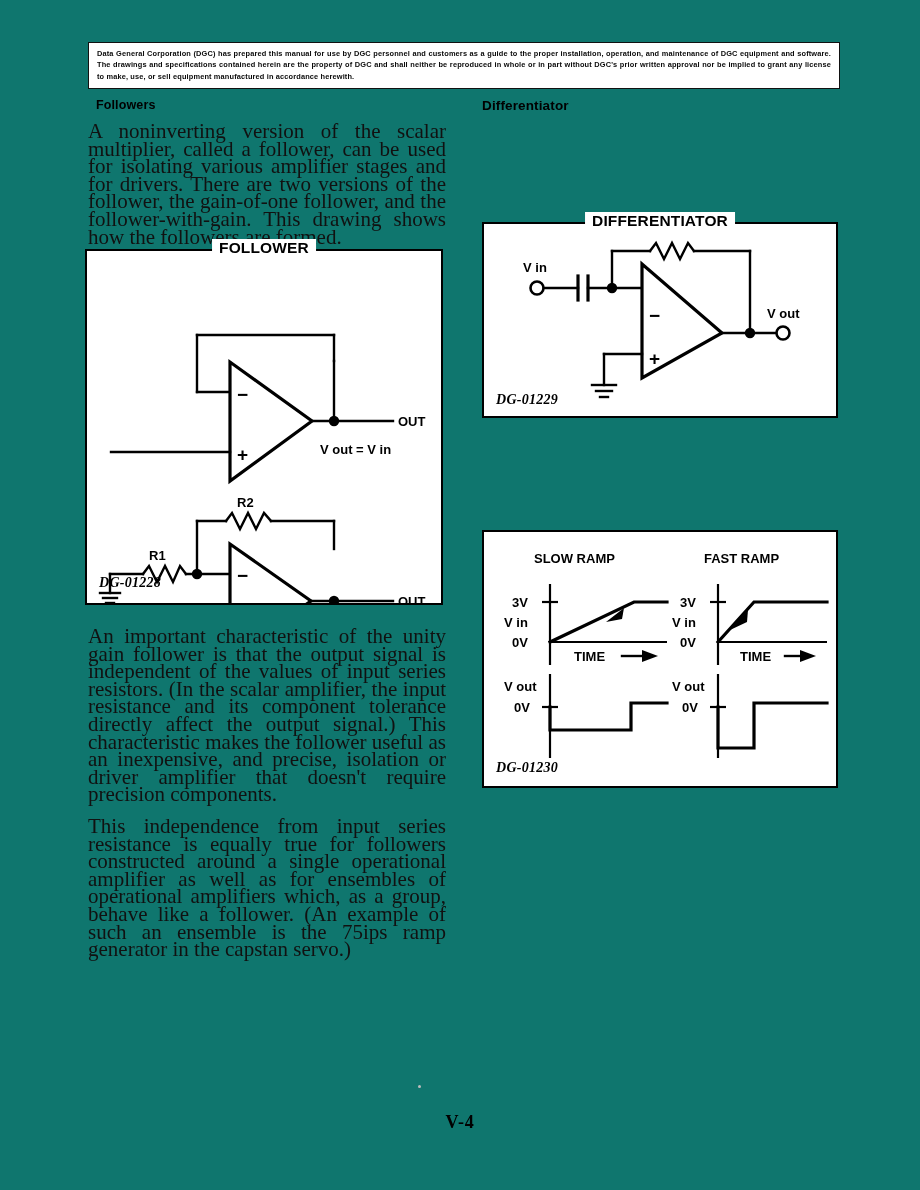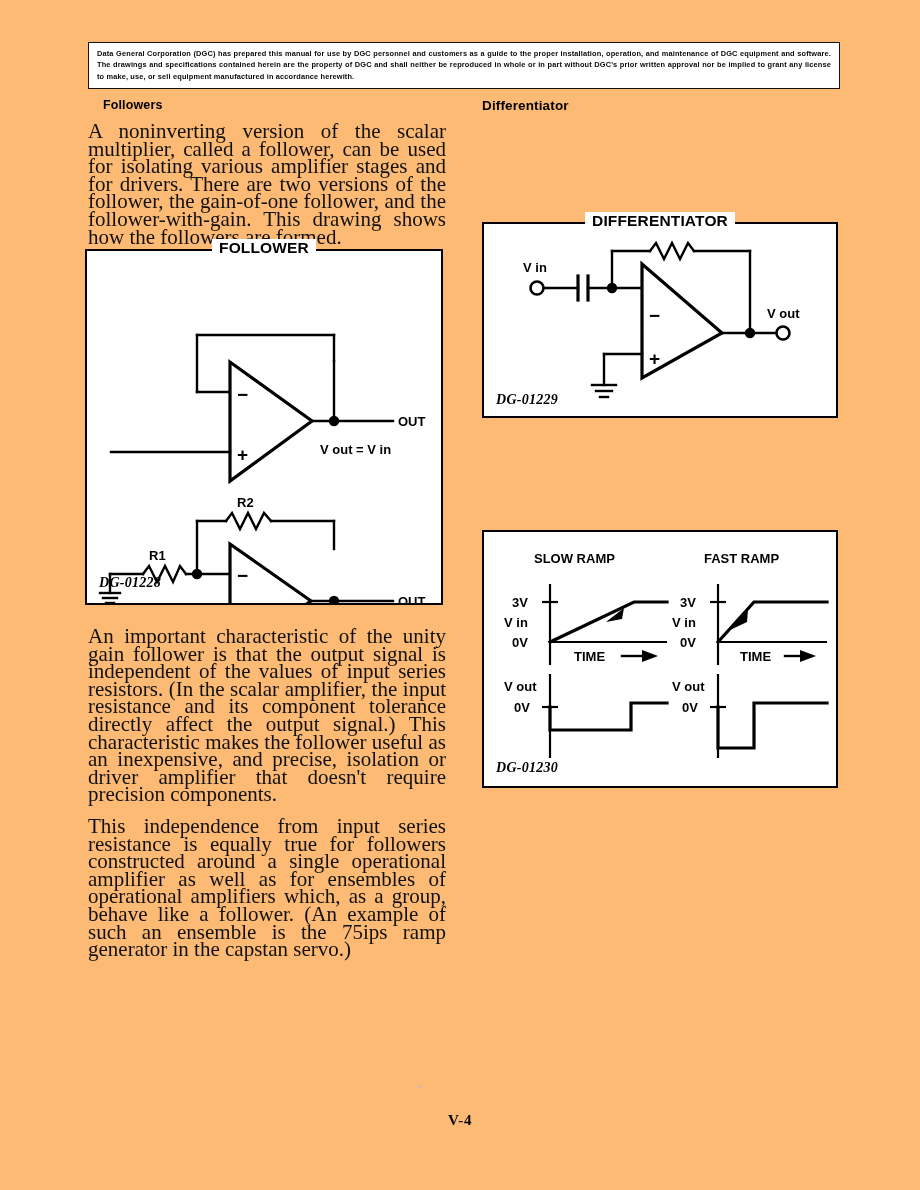--- a/index.html
+++ b/index.html
@@ -15,21 +15,21 @@
     font-family: "Liberation Serif", serif;
     color: #000000;
     overflow: hidden;
   }
 
   .page {
     position: absolute;
     left: 0; top: 0;
     width: 920px;
     height: 1190px;
-    background: #fdba74;
+    background: #0f766e;
   }
 
   
   .notice {
     position: absolute;
     left: 88px;
     top: 42px;
     width: 752px;
     border: 1.6px solid #111;
     padding: 5px 8px 6px 8px;
@@ -56,21 +56,21 @@
   .col-right { left: 482px; top: 98px; }
 
   h2.sec {
     font-family: "Liberation Sans", sans-serif;
     font-weight: bold;
     font-size: 13.5px;
     margin: 0 0 11px 0;
     letter-spacing: 0.01em;
     color: #000;
   }
-  h2.sec.indent { margin-left: 15px; font-size: 12.5px; }
+  h2.sec.indent { margin-left: 8px; font-size: 12.5px; }
 
   p.body {
     margin: 0 0 14px 0;
     font-size: 21px;
     line-height: 17.6px;
     text-align: justify;
     text-justify: inter-word;
     font-family: "Liberation Serif", serif;
     color: #111;
   }
@@ -138,21 +138,21 @@
 
   
   .footer {
     position: absolute;
     left: 0;
     top: 1112px;
     width: 920px;
     text-align: center;
     font-family: "Liberation Serif", serif;
     font-weight: bold;
-    font-size: 15px;
+    font-size: 18px;
     letter-spacing: 0.04em;
     color: #000;
   }
 
   
   .speck {
     position: absolute;
     width: 3px; height: 3px;
     background: #bdbdbd;
     border-radius: 50%;

